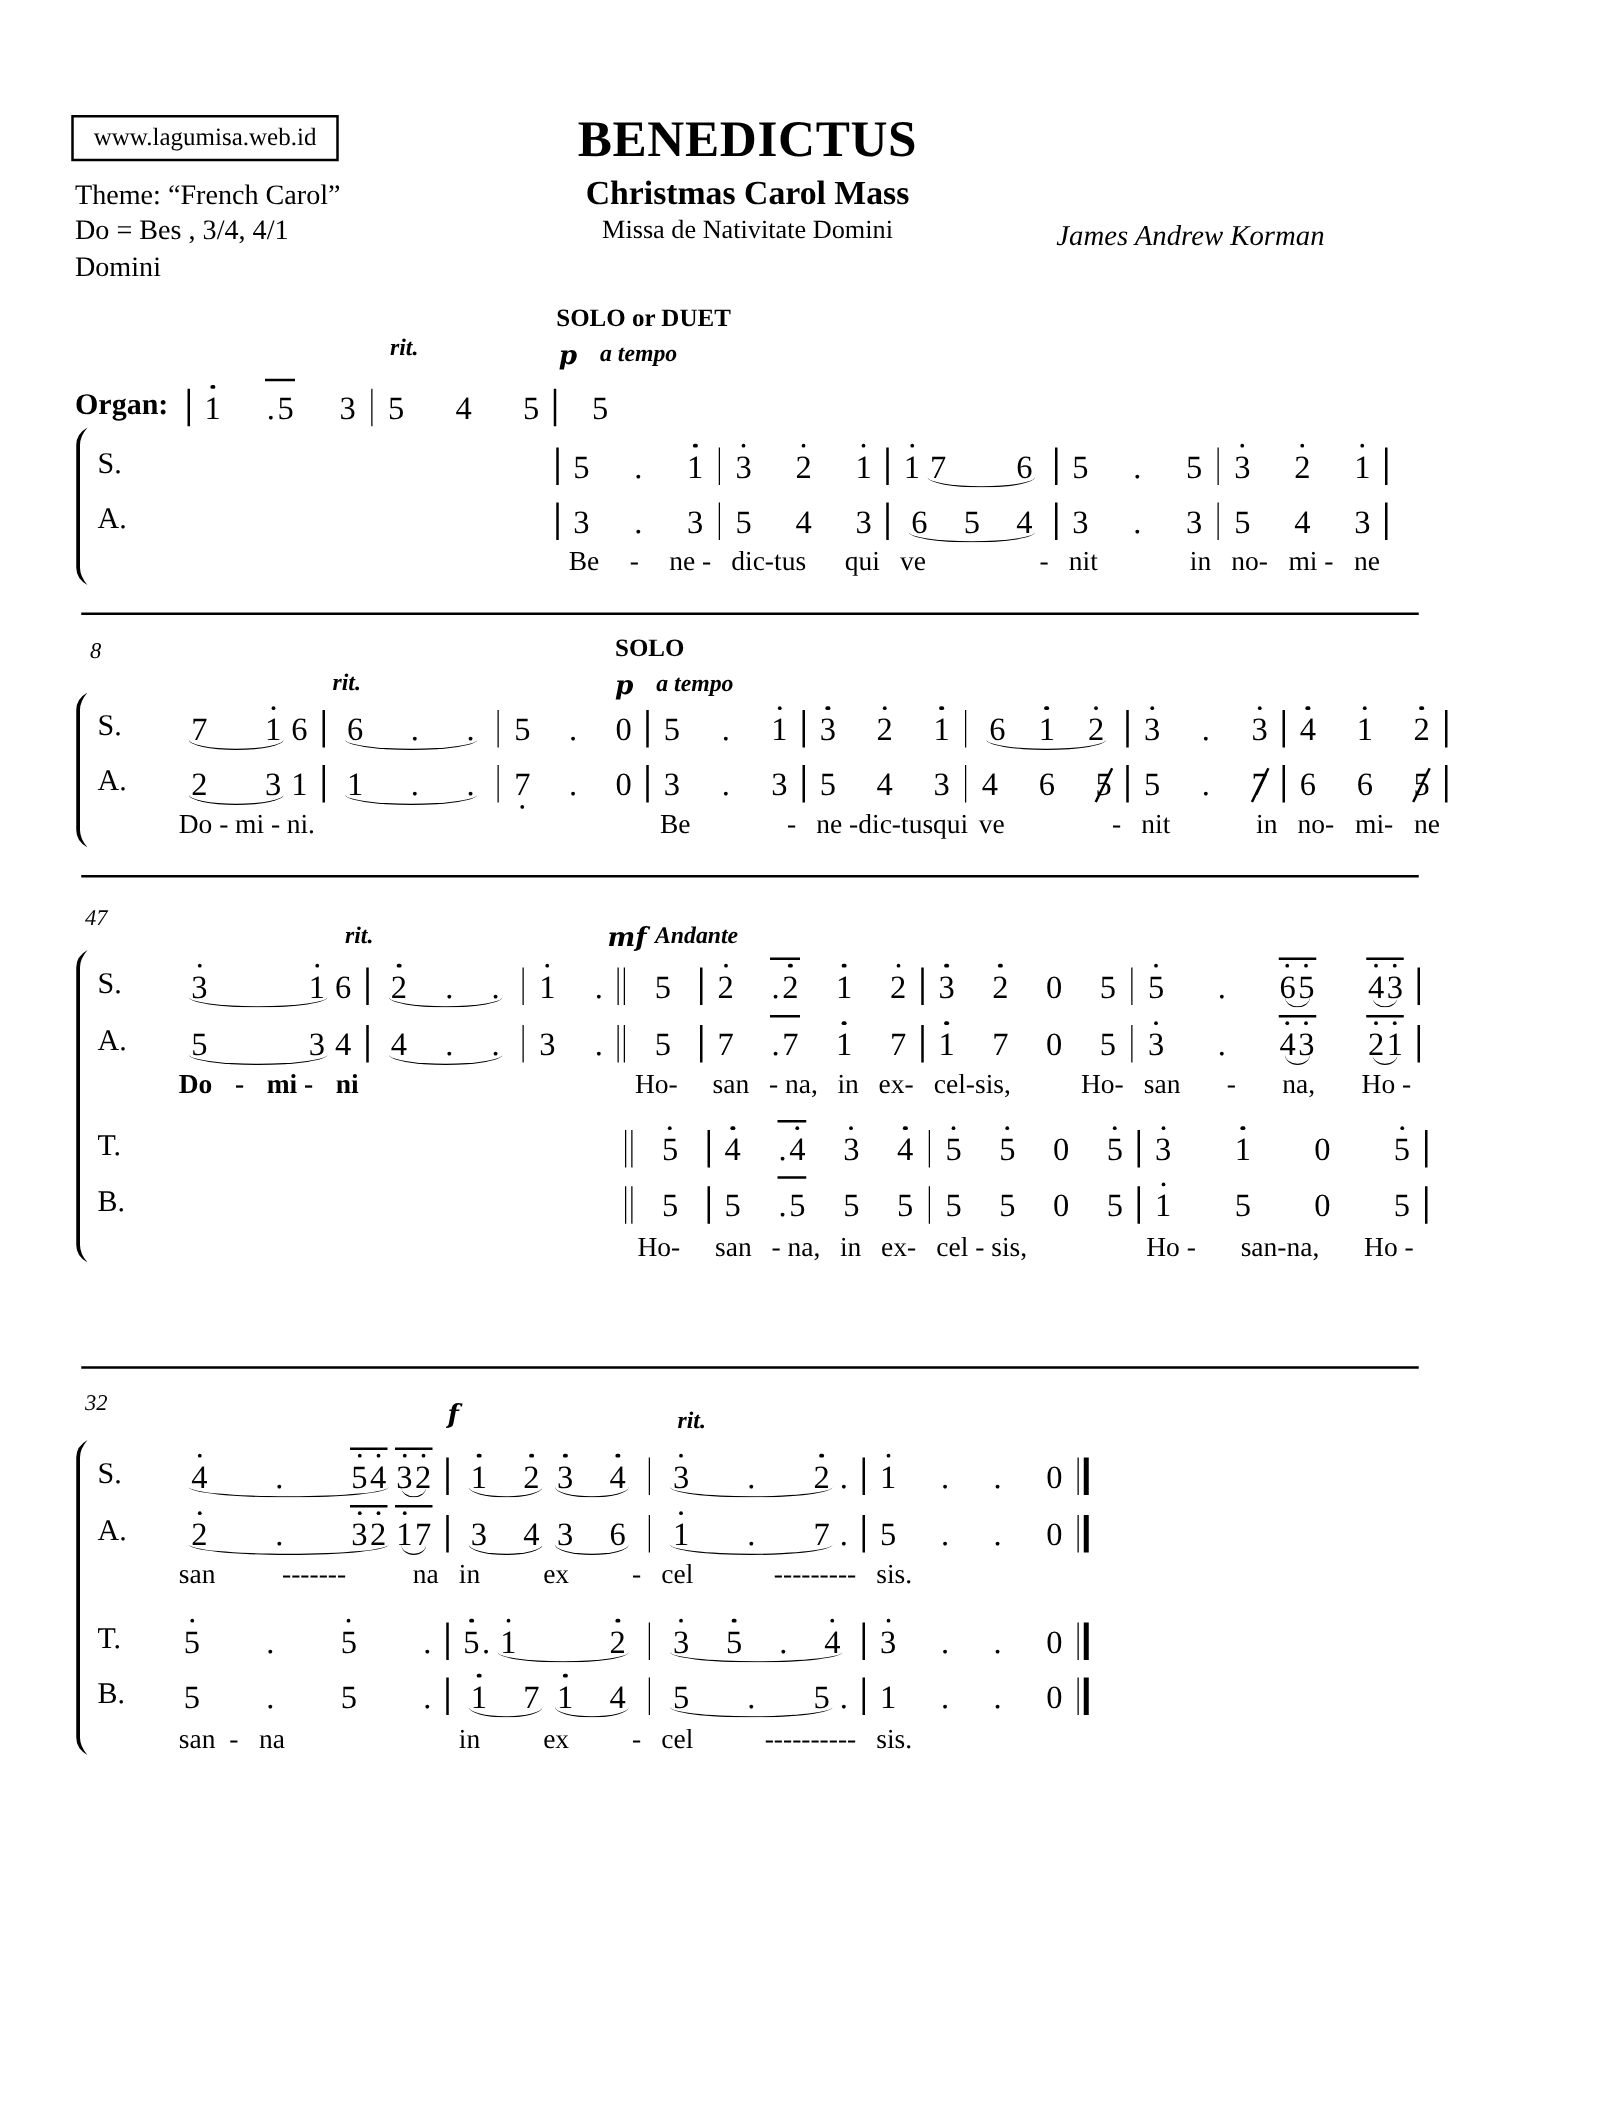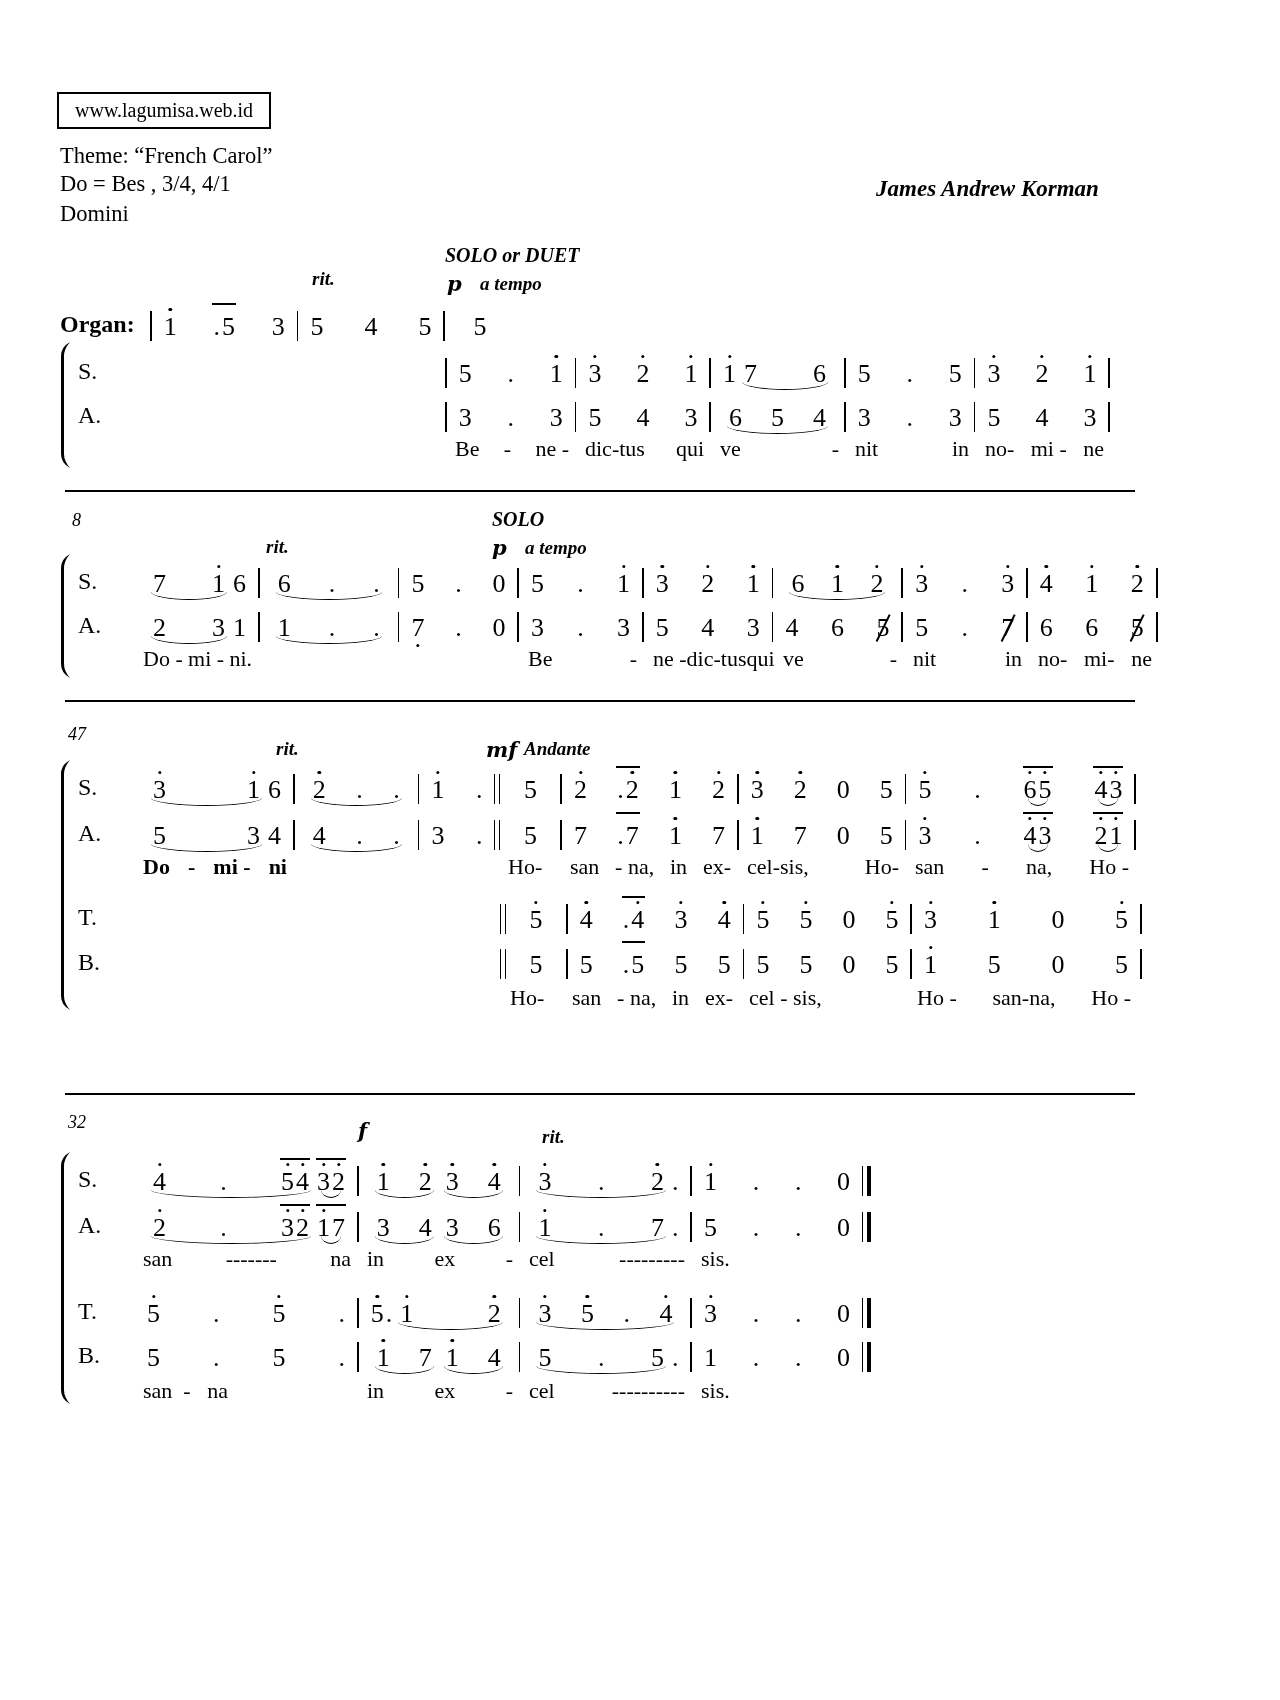--- a/index.html
+++ b/index.html
@@ -5,27 +5,27 @@
   html,body{margin:0;padding:0;background:#e8e8e8;}
   #page{position:relative;width:1280px;height:1700px;background:#ffffff;margin:0 auto;
         font-family:"Liberation Serif",serif;color:#000;overflow:hidden;}
   
   .webbox{position:absolute;left:57px;top:92px;border:2px solid #000;padding:5px 16px;
           font-size:20px;}
   .titleblock{position:absolute;left:298px;top:88px;width:600px;text-align:center;}
   .title{font-size:41px;font-weight:bold;letter-spacing:.5px;line-height:46px;}
   .subtitle{font-size:27px;font-weight:bold;line-height:30px;margin-top:5px;}
   .subsub{font-size:21px;line-height:24px;margin-top:2px;}
-  .composer{position:absolute;left:845px;top:176px;width:285px;text-align:center;
-            font-size:23px;font-weight:bold;font-style:italic;}
+  .composer{position:absolute;left:845px;top:176px;width:285px;text-align:left;
+            font-size:23px;font-weight:normal;font-style:italic;}
   .hleft{position:absolute;left:60px;font-size:22.5px;line-height:26px;}
   
   .mark{position:absolute;white-space:pre;}
   .rit,.tempo{font-style:italic;font-weight:bold;font-size:19px;}
-  .solo{font-style:italic;font-weight:bold;font-size:20px;}
+  .solo{font-weight:bold;font-size:20px;}
   .dyn{font-style:italic;font-weight:bold;font-size:21px;font-family:"DejaVu Serif",serif;}
   .barno{font-style:italic;font-size:18px;}
   
   .sep{position:absolute;left:65px;width:1070px;height:1.6px;background:#000;}
   .bracket{position:absolute;}
   .bracket path{fill:#000;}
   .rowc{position:absolute;left:0;top:0;width:1280px;height:0;}
   .rowlabel{position:absolute;top:8px;font-size:24px;}
   .rowlabel.bold{font-weight:bold;}
   .cells{position:absolute;top:0;display:flex;align-items:flex-start;}
@@ -62,20 +62,25 @@
 </style>
 </head>
 <body>
 
 <div id="page">
 
   <div class="webbox">
     <span>www.lagumisa.web.id</span>
   </div>
 
+  <div class="titleblock">
+    <div class="title">BENEDICTUS</div>
+    <div class="subtitle">Christmas Carol Mass</div>
+    <div class="subsub">Missa de Nativitate Domini</div>
+  </div>
 
   <div class="composer">James Andrew Korman</div>
 
   <div class="hleft" style="top:143px">Theme: “French Carol”</div>
   <div class="hleft" style="top:171px">Do = Bes ,   3/4,  4/1</div>
   <div class="hleft" style="top:201px">Domini</div>
 
   <div class="footer">
     <span>LD</span>
     <span>&nbsp;&nbsp;</span><span>|</span><span>&nbsp;&nbsp;</span>

